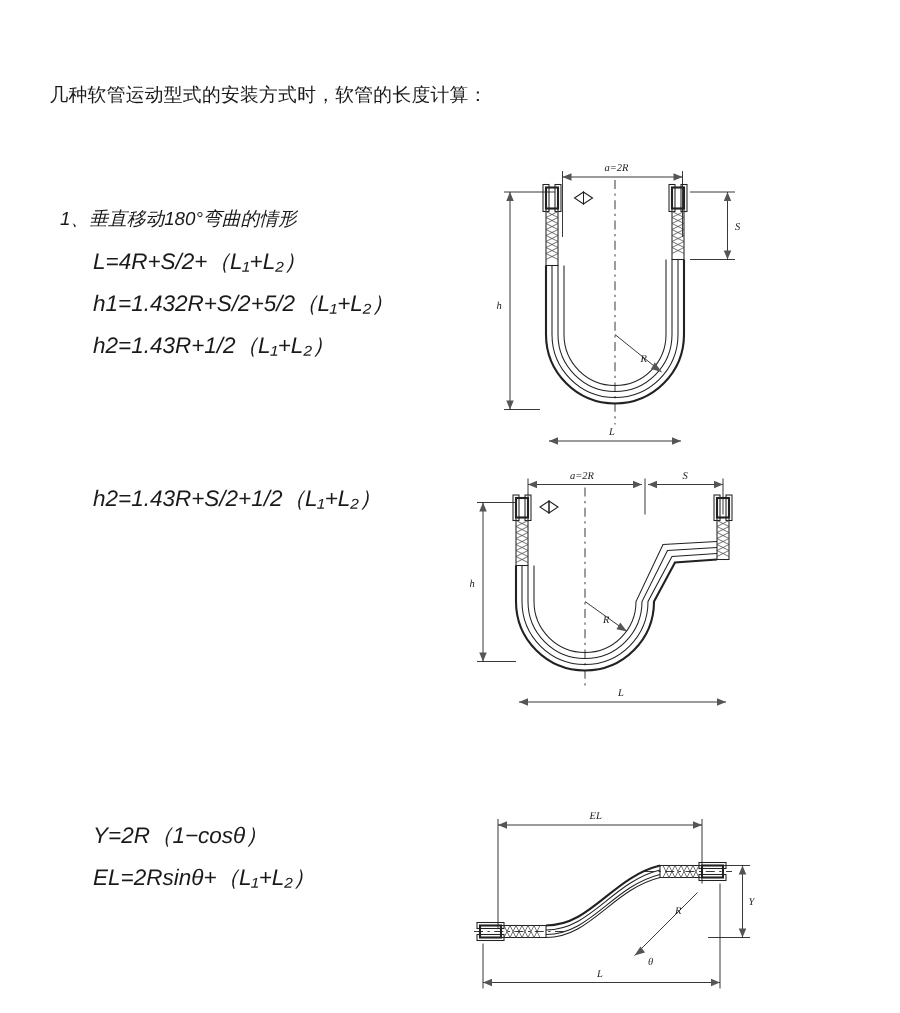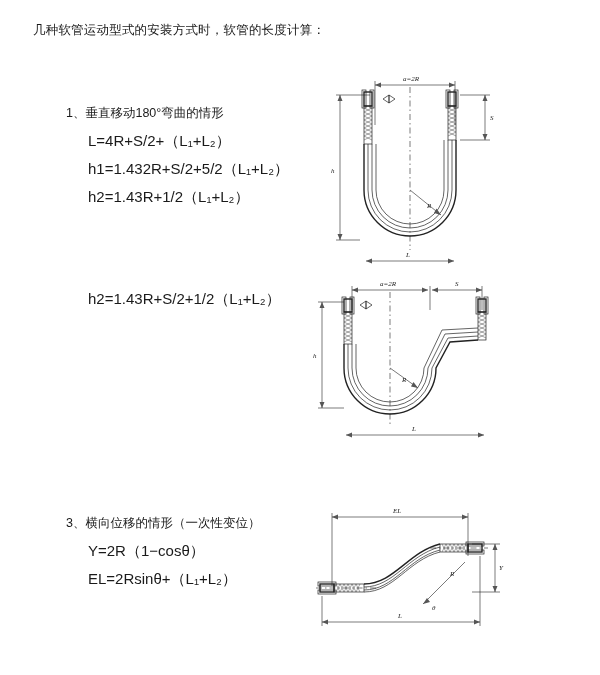--- a/index.html
+++ b/index.html
@@ -12,41 +12,43 @@
     background: #ffffff;
     font-family: "Liberation Sans", sans-serif;
     color: #1a1a1a;
     position: relative;
     overflow: hidden;
   }
   .page {
     position: relative;
     width: 600px;
     height: 523px;
+    margin-top: 33px;
   }
   .heading {
     position: absolute;
     left: 33px;
     top: 22px;
     font-size: 12.5px;
     letter-spacing: 0.2px;
     white-space: nowrap;
   }
   .section {
     position: absolute;
   }
   .sec1 { left: 0; top: 105px; }
   .sec2 { left: 0; top: 290px; }
   .sec3 { left: 0; top: 515px; }
 
   .text-col {
     position: absolute;
-    left: 66px;
+    left: 40px;
     top: 0;
     width: 250px;
+    font-style: italic;
   }
   .sec-title {
     font-size: 12.5px;
     margin: 0 0 10px 0;
     white-space: nowrap;
   }
   .formula {
     font-size: 15px;
     margin: 0 0 9px 22px;
     white-space: nowrap;
@@ -258,21 +260,20 @@
         <text class="lbl-i" x="112" y="161">L</text>
 
         <path class="ln thin" d="M60,35 L66,31 L66,39 Z" fill="#fff"></path>
         <path class="ln thin" d="M72,35 L66,31 L66,39 Z" fill="#fff"></path>
       </svg>
     </div>
   </div>
 
   <div class="section sec3">
     <div class="text-col">
-      <div class="sec-title">3、横向位移的情形（一次性变位）</div>
       <div class="formula">Y=2R（1−cosθ）</div>
       <div class="formula">EL=2Rsinθ+（L₁+L₂）</div>
     </div>
 
     <div class="diagram d3">
       <svg width="230" height="140" viewBox="0 0 230 140">
 
         <line class="ln dim" x1="42" y1="17" x2="178" y2="17"></line>
         <polygon points="42,17 48,14.5 48,19.5" class="hatch"></polygon>
         <polygon points="178,17 172,14.5 172,19.5" class="hatch"></polygon>

